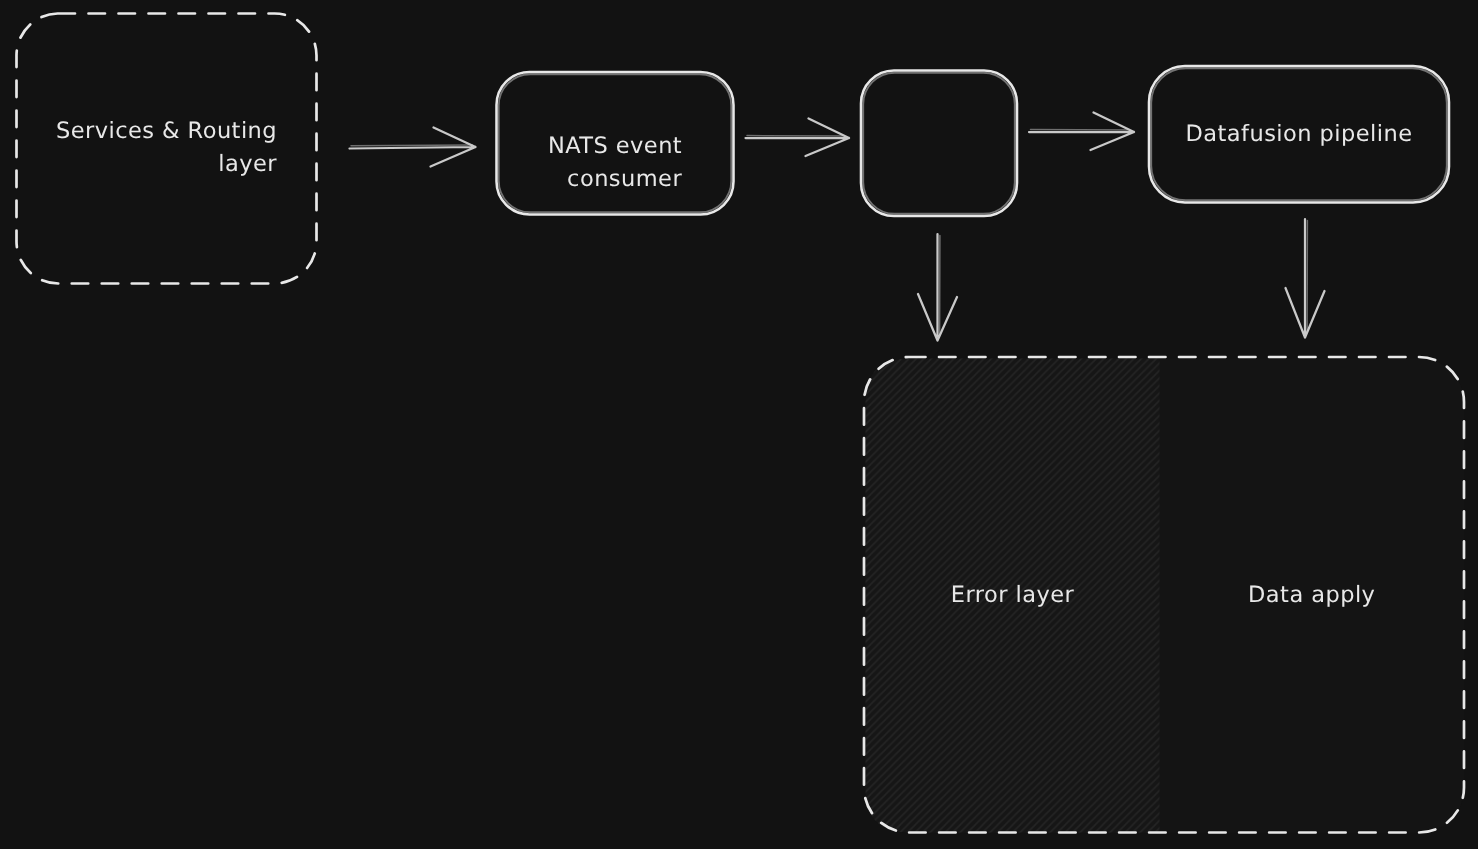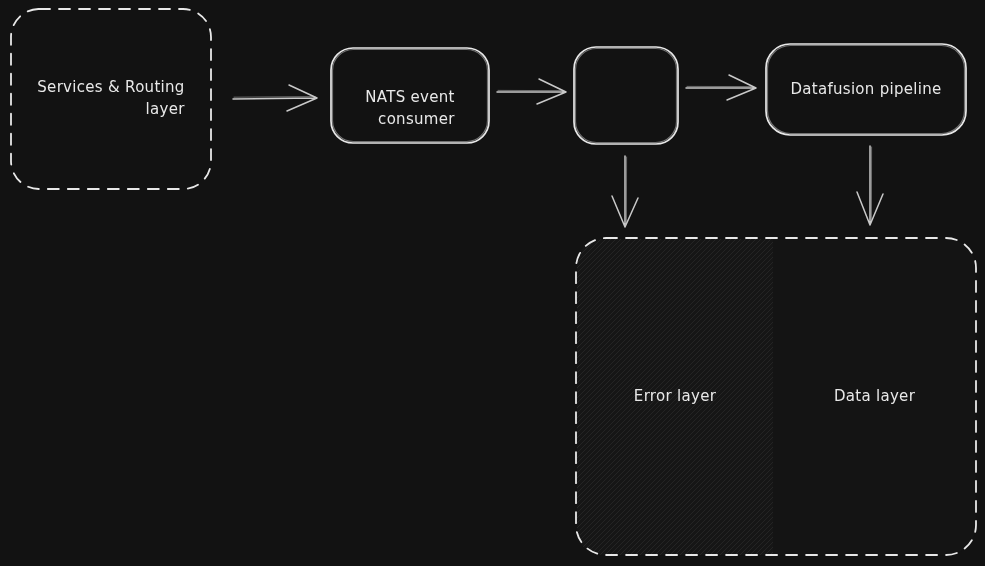--- a/index.html
+++ b/index.html
@@ -125,15 +125,15 @@
 
   <div class="label label-nats">NATS event
 consumer</div>
 
 
   <div class="label label-datafusion">Datafusion pipeline</div>
 
 
   <div class="label label-error-lake">Error layer</div>
 
-  <div class="label label-data-lake">Data layer</div>
+  <div class="label label-data-lake">Data apply</div>
 
 </div>
 
 </body></html>

